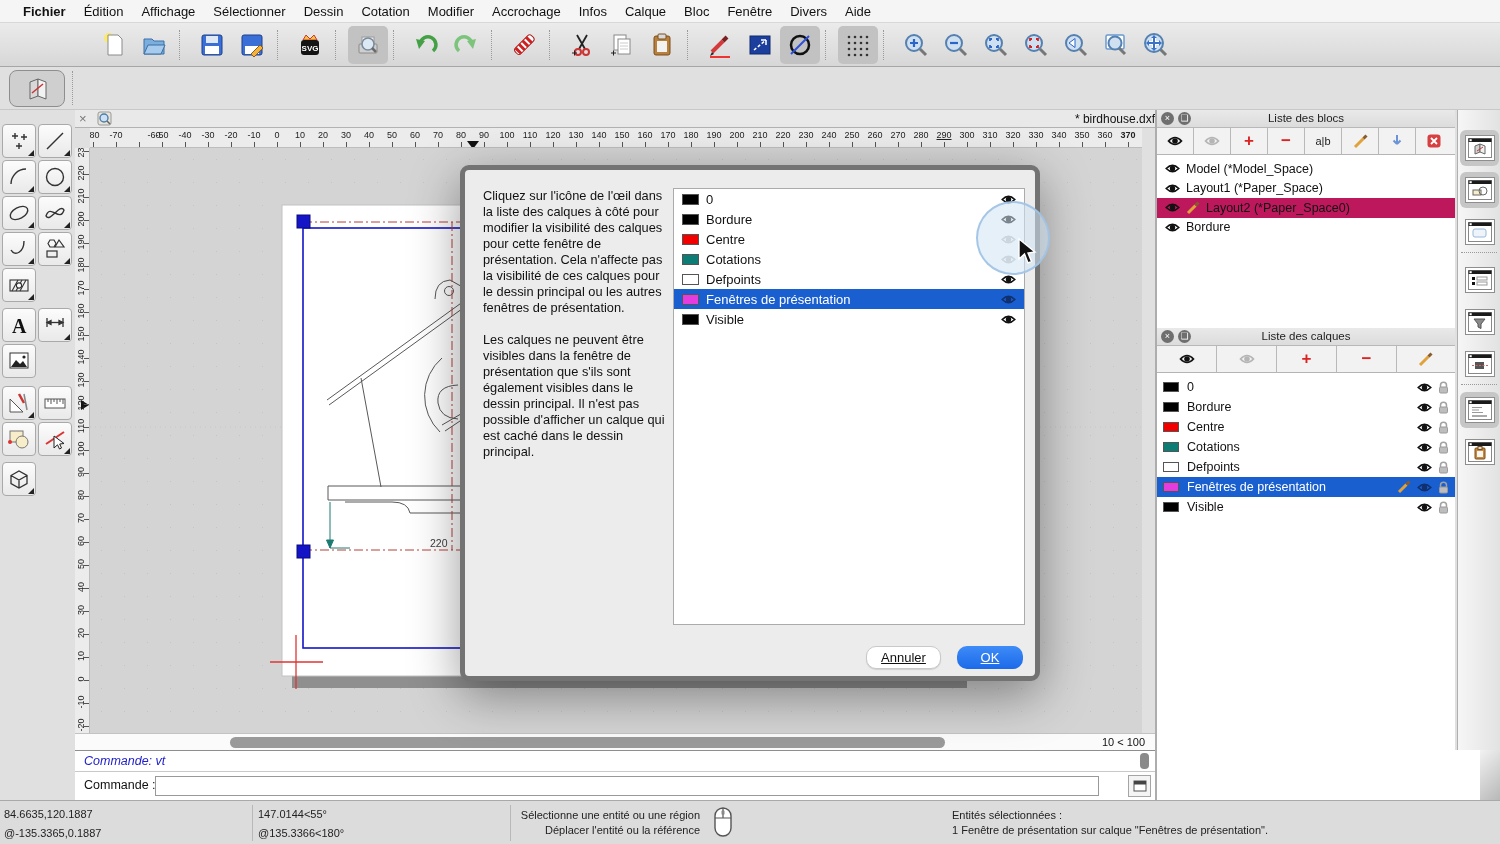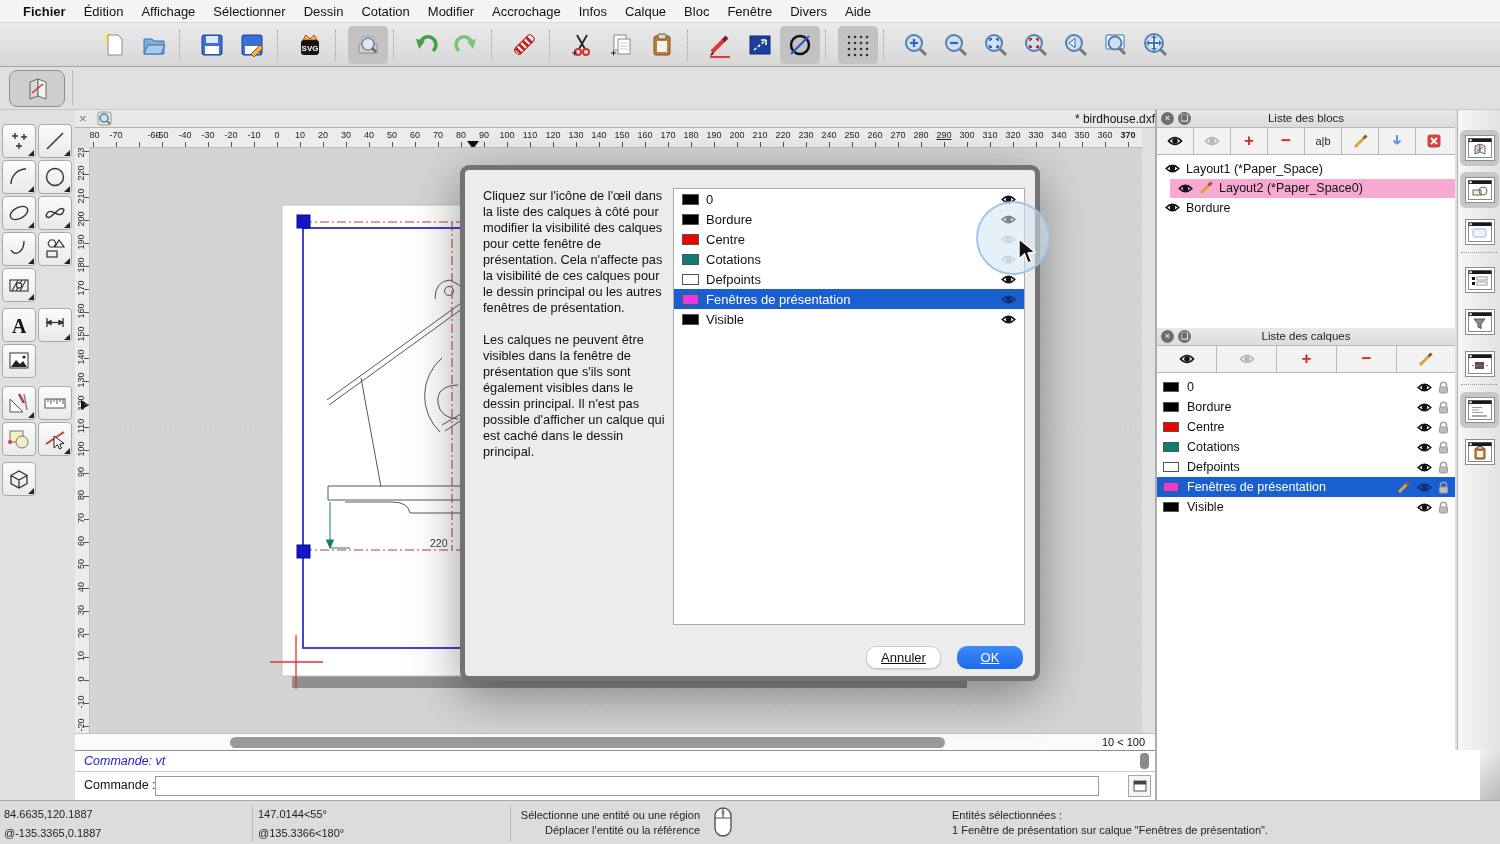--- a/index.html
+++ b/index.html
@@ -54,21 +54,21 @@
   #btn-cancel { left:401px; width:75px; background:#fff; border:1px solid #c9c9c9; color:#111; box-shadow:0 1px 1px rgba(0,0,0,.12); }
   #btn-ok { left:492px; width:66px; background:linear-gradient(#3e8bf8,#1c6ae9); color:#fff; }
   
   .panel-title { position:absolute; left:1157px; width:298px; height:18px; background:linear-gradient(#e9e9e9,#dcdcdc); border-bottom:1px solid #b8b8b8; }
   .panel-title .cap { position:absolute; left:0; right:0; top:2px; text-align:center; font-size:11.5px; color:#222; }
   .tc { position:absolute; top:2px; width:13px; height:13px; border-radius:50%; background:#6f6f6f; color:#fff; font-size:9px; line-height:13px; text-align:center; }
   .ptb { position:absolute; left:1157px; width:298px; background:#f2f2f2; border-bottom:1px solid #b5b5b5; display:flex; }
   .ptb-cell { height:100%; border-right:1px solid #b9b9b9; display:flex; align-items:center; justify-content:center; font-size:11px; color:#222; }
   .plist { position:absolute; left:1157px; width:298px; background:#fff; overflow:hidden; }
   .prow { height:19.5px; display:flex; align-items:center; padding:0 6px; font-size:12.5px; color:#111; }
-  .prow.graysel { background:#f9a8d4;margin-left:13px; }
+  .prow.graysel { background:#be185d; }
   .prow.bluesel { background:#1a5fd0; color:#fff; }
   .prow .sw { width:16px; height:10px; border:1px solid #555; margin-right:8px; flex:0 0 auto; }
   .prow .nm { flex:1 1 auto; white-space:nowrap; overflow:hidden; }
   .prow .ic { display:flex; margin-left:6px; flex:0 0 auto; }
   
   #dockstrip { position:absolute; left:1457px; top:110px; width:43px; height:690px; background:linear-gradient(to right,#f6f6f6,#e2e2e2); border-left:1px solid #b0b0b0; }
   .dock-wrap { position:absolute; left:2px; width:39px; height:36px; border-radius:6px; display:flex; align-items:center; justify-content:center; }
   .dock-wrap.pressed { background:#c6c6c6; }
   .dock-btn { width:30px; height:26px; background:#fff; border:1px solid #8e8e8e; display:flex; align-items:center; justify-content:center; }
   .dock-sep { position:absolute; left:3px; width:36px; border-top:1px dotted #9a9a9a; }
@@ -668,20 +668,29 @@
 </div>
 <div class="plist" id="blocks-list" style="top:155px;height:173px">
     <div style="height:4px"></div>
     <div class="prow">
       <span class="ic" style="margin:0 6px 0 2px">
         <svg width="15" height="11" viewBox="0 0 15 11">
           <path d="M1.2,5.5 Q7.5,-0.8 13.8,5.5 Q7.5,11.8 1.2,5.5 Z" fill="none" stroke="#111" stroke-width="1.6"></path>
           <circle cx="7.5" cy="5.5" r="2.7" fill="#111"></circle>
         </svg>
       </span>
+      <span class="nm">Model (*Model_Space)</span>
+    </div>
+    <div class="prow">
+      <span class="ic" style="margin:0 6px 0 2px">
+        <svg width="15" height="11" viewBox="0 0 15 11">
+          <path d="M1.2,5.5 Q7.5,-0.8 13.8,5.5 Q7.5,11.8 1.2,5.5 Z" fill="none" stroke="#111" stroke-width="1.6"></path>
+          <circle cx="7.5" cy="5.5" r="2.7" fill="#111"></circle>
+        </svg>
+      </span>
       <span class="nm">Layout1 (*Paper_Space)</span>
     </div>
     <div class="prow graysel">
       <span class="ic" style="margin:0 6px 0 2px">
         <svg width="15" height="11" viewBox="0 0 15 11">
           <path d="M1.2,5.5 Q7.5,-0.8 13.8,5.5 Q7.5,11.8 1.2,5.5 Z" fill="none" stroke="#111" stroke-width="1.6"></path>
           <circle cx="7.5" cy="5.5" r="2.7" fill="#111"></circle>
         </svg>
       </span>
       <span class="ic" style="margin:0 6px 0 0">

